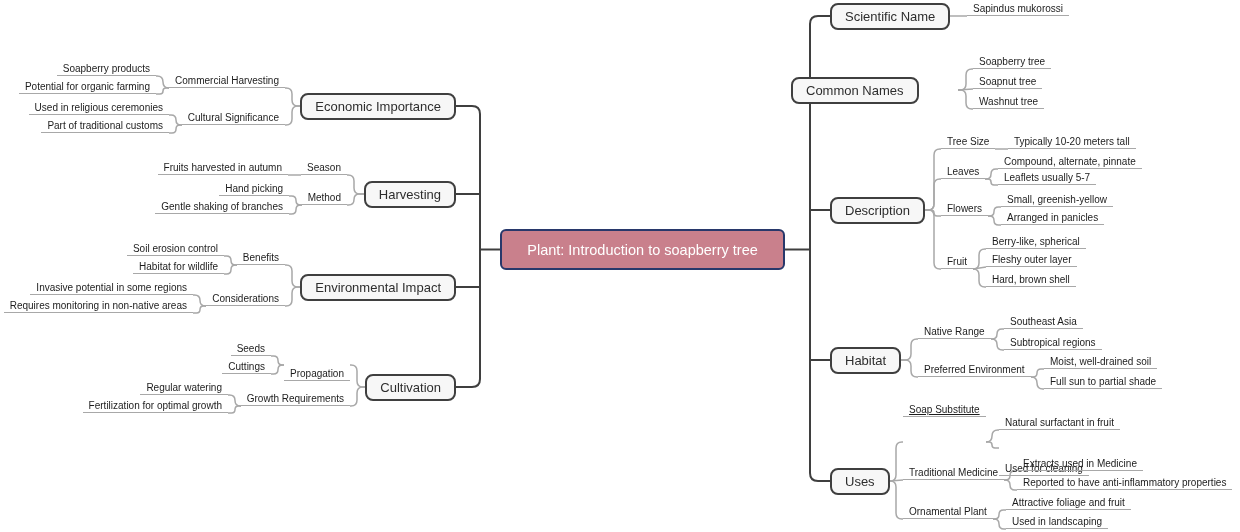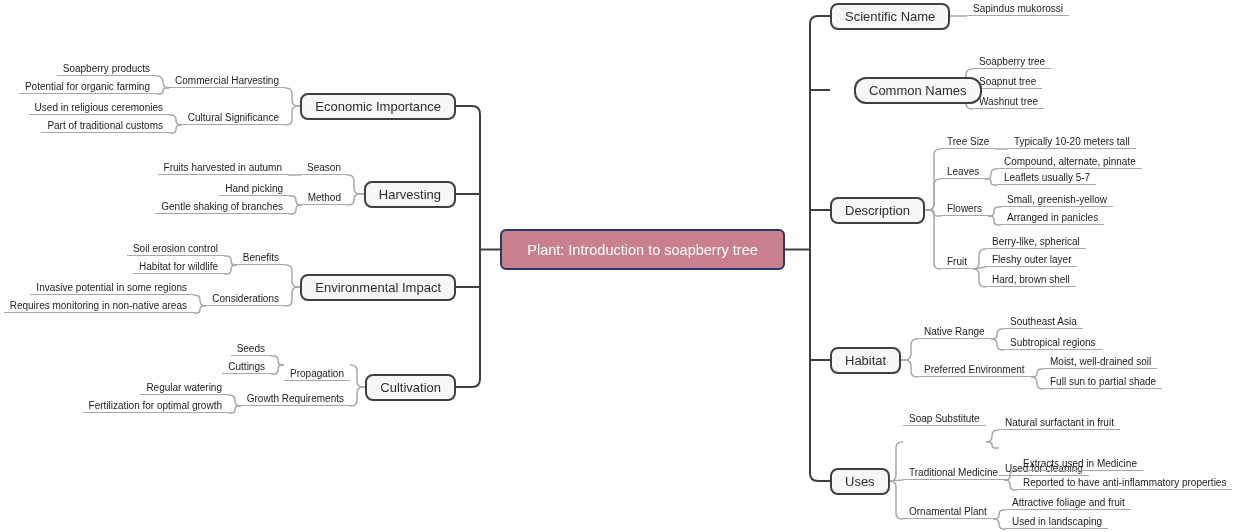--- a/index.html
+++ b/index.html
@@ -141,21 +141,21 @@
     <div class="label" style="top: 298.5px; right: 1047px;">Requires monitoring in non-native areas</div>
     <div class="branch" style="top: 374px; right: 784px;">Cultivation</div>
     <div class="label" style="top: 350.5px; right: 890px; margin-top: 16px;">Propagation</div>
     <div class="label" style="top: 341.5px; right: 969px;">Seeds</div>
     <div class="label" style="top: 359.5px; right: 969px;">Cuttings</div>
     <div class="label" style="top: 391.5px; right: 890px;">Growth Requirements</div>
     <div class="label" style="top: 380.5px; right: 1012px;">Regular watering</div>
     <div class="label" style="top: 398.5px; right: 1012px;">Fertilization for optimal growth</div>
     <div class="branch" style="top: 3px; left: 830px;">Scientific Name</div>
     <div class="label" style="top: 1.5px; left: 967px;">Sapindus mukorossi</div>
-    <div class="branch" style="top: 77px; left: 854px; border-radius: 12px;">Common Names</div>
+    <div class="branch" style="top: 77px; left: 791px;">Common Names</div>
     <div class="label" style="top: 54.5px; left: 973px;">Soapberry tree</div>
     <div class="label" style="top: 74.5px; left: 973px;">Soapnut tree</div>
     <div class="label" style="top: 94.5px; left: 973px;">Washnut tree</div>
     <div class="branch" style="top: 197px; left: 830px;">Description</div>
     <div class="label" style="top: 134.5px; left: 941px;">Tree Size</div>
     <div class="label" style="top: 134.5px; left: 1008px;">Typically 10-20 meters tall</div>
     <div class="label" style="top: 164.5px; left: 941px;">Leaves</div>
     <div class="label" style="top: 154.5px; left: 998px;">Compound, alternate, pinnate</div>
     <div class="label" style="top: 170.5px; left: 998px;">Leaflets usually 5-7</div>
     <div class="label" style="top: 201.5px; left: 941px;">Flowers</div>
@@ -166,21 +166,21 @@
     <div class="label" style="top: 252.5px; left: 986px;">Fleshy outer layer</div>
     <div class="label" style="top: 272.5px; left: 986px;">Hard, brown shell</div>
     <div class="branch" style="top: 347px; left: 830px;">Habitat</div>
     <div class="label" style="top: 324.5px; left: 918px;">Native Range</div>
     <div class="label" style="top: 314.5px; left: 1004px;">Southeast Asia</div>
     <div class="label" style="top: 335.5px; left: 1004px;">Subtropical regions</div>
     <div class="label" style="top: 362.5px; left: 918px;">Preferred Environment</div>
     <div class="label" style="top: 354.5px; left: 1044px;">Moist, well-drained soil</div>
     <div class="label" style="top: 374.5px; left: 1044px;">Full sun to partial shade</div>
     <div class="branch" style="top: 468px; left: 830px;">Uses</div>
-    <div class="label" style="top: 412px; left: 903px;">Soap Substitute</div>
+    <div class="label" style="top: 403px; left: 903px; text-decoration: underline;">Soap Substitute</div>
     <div class="label" style="top: 415.5px; left: 999px;">Natural surfactant in fruit</div>
     <div class="label" style="top: 433.5px; left: 999px; margin-top: 28px;">Used for cleaning</div>
     <div class="label" style="top: 465.5px; left: 903px;">Traditional Medicine</div>
     <div class="label" style="top: 456.5px; left: 1017px;">Extracts used in Medicine</div>
     <div class="label" style="top: 475.5px; left: 1017px;">Reported to have anti-inflammatory properties</div>
     <div class="label" style="top: 504.5px; left: 903px;">Ornamental Plant</div>
     <div class="label" style="top: 495.5px; left: 1006px;">Attractive foliage and fruit</div>
     <div class="label" style="top: 514.5px; left: 1006px;">Used in landscaping</div>
   </div>
 

